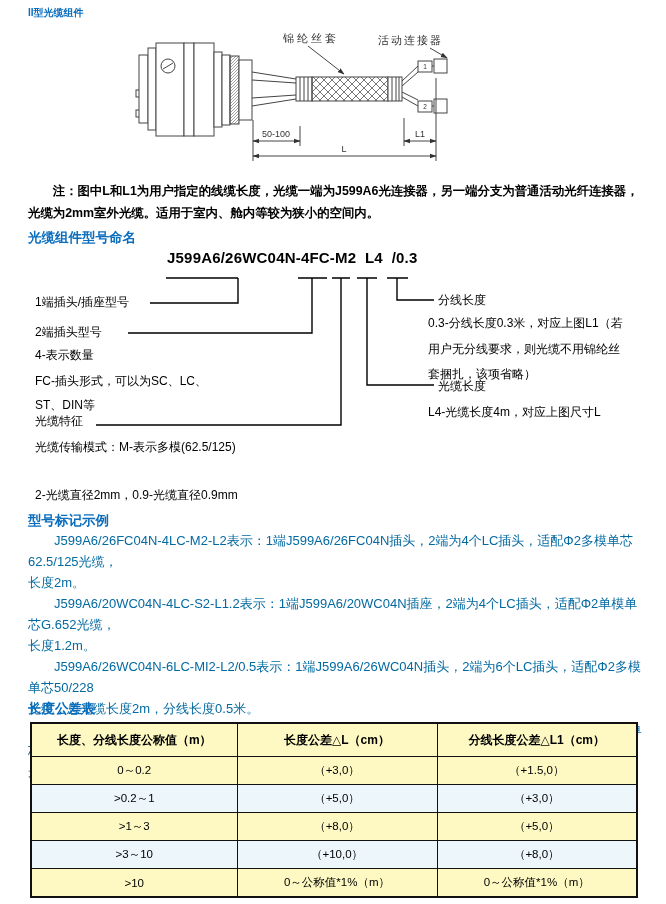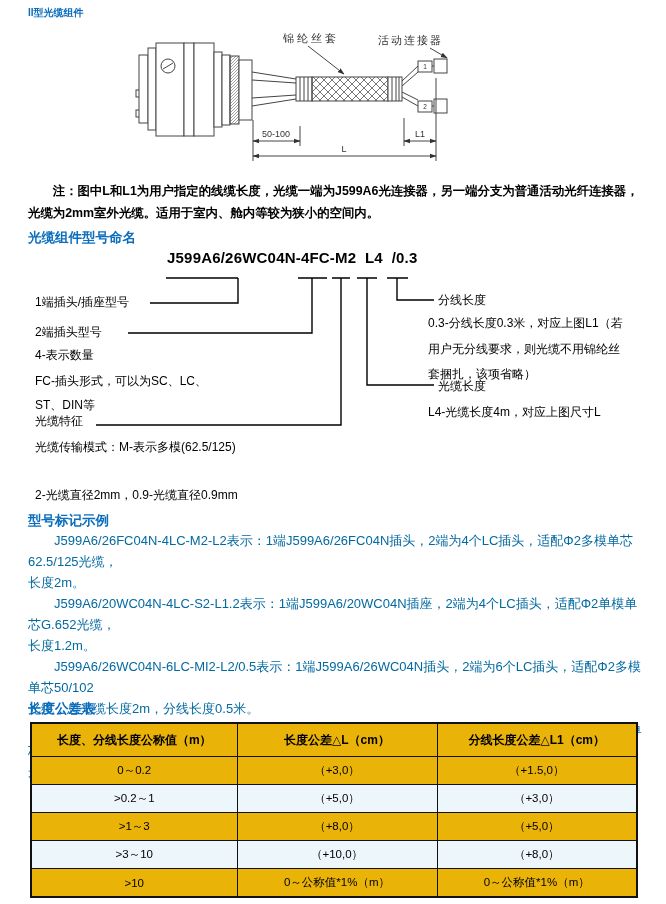--- a/index.html
+++ b/index.html
@@ -43,21 +43,21 @@
     position:absolute;left:30px;top:722px;width:606px;
     border-collapse:collapse;table-layout:fixed;
     font-size:11.5px;color:#000;
   }
   .tol-table th,.tol-table td{
     border:1px solid #111;text-align:center;padding:0;
   }
   .tol-table{border:2px solid #111;}
   .tol-table th{height:32px;font-size:12px;font-weight:bold;}
   .tol-table td{height:27px;}
-  .rowA{background:#eab308;}
+  .rowA{background:#fef9c3;}
   .rowB{background:#EDF6FA;}
   svg text{font-family:"Liberation Sans","DejaVu Sans",sans-serif;}
 </style>
 </head>
 <body>
 
 <div class="page">
 
   <div class="page-title">II型光缆组件</div>
 
@@ -196,21 +196,21 @@
   <div class="examples">
     <div>
       <div class="ln1">J599A6/26FC04N-4LC-M2-L2表示：1端J599A6/26FC04N插头，2端为4个LC插头，适配Φ2多模单芯62.5/125光缆，</div>
       <div>长度2m。</div>
     </div>
     <div>
       <div class="ln1">J599A6/20WC04N-4LC-S2-L1.2表示：1端J599A6/20WC04N插座，2端为4个LC插头，适配Φ2单模单芯G.652光缆，</div>
       <div>长度1.2m。</div>
     </div>
     <div>
-      <div class="ln1">J599A6/26WC04N-6LC-MI2-L2/0.5表示：1端J599A6/26WC04N插头，2端为6个LC插头，适配Φ2多模单芯50/102</div>
+      <div class="ln1">J599A6/26WC04N-6LC-MI2-L2/0.5表示：1端J599A6/26WC04N插头，2端为6个LC插头，适配Φ2多模单芯50/228</div>
       <div>光缆，总光缆长度2m，分线长度0.5米。</div>
     </div>
     <div>
       <div class="ln1">J599A6/20FD06N-6LC-M2-L1/0.3表示：1端J599A6/26FD06N插头，2端为6个LC插头，适配Φ2多模单芯62.5/125</div>
       <div>光缆，总光缆长度1m，分线长度0.5米。</div>
     </div>
   </div>
 
   <div class="sec-heading" style="left:28px;top:700px;">长度公差表</div>
 

